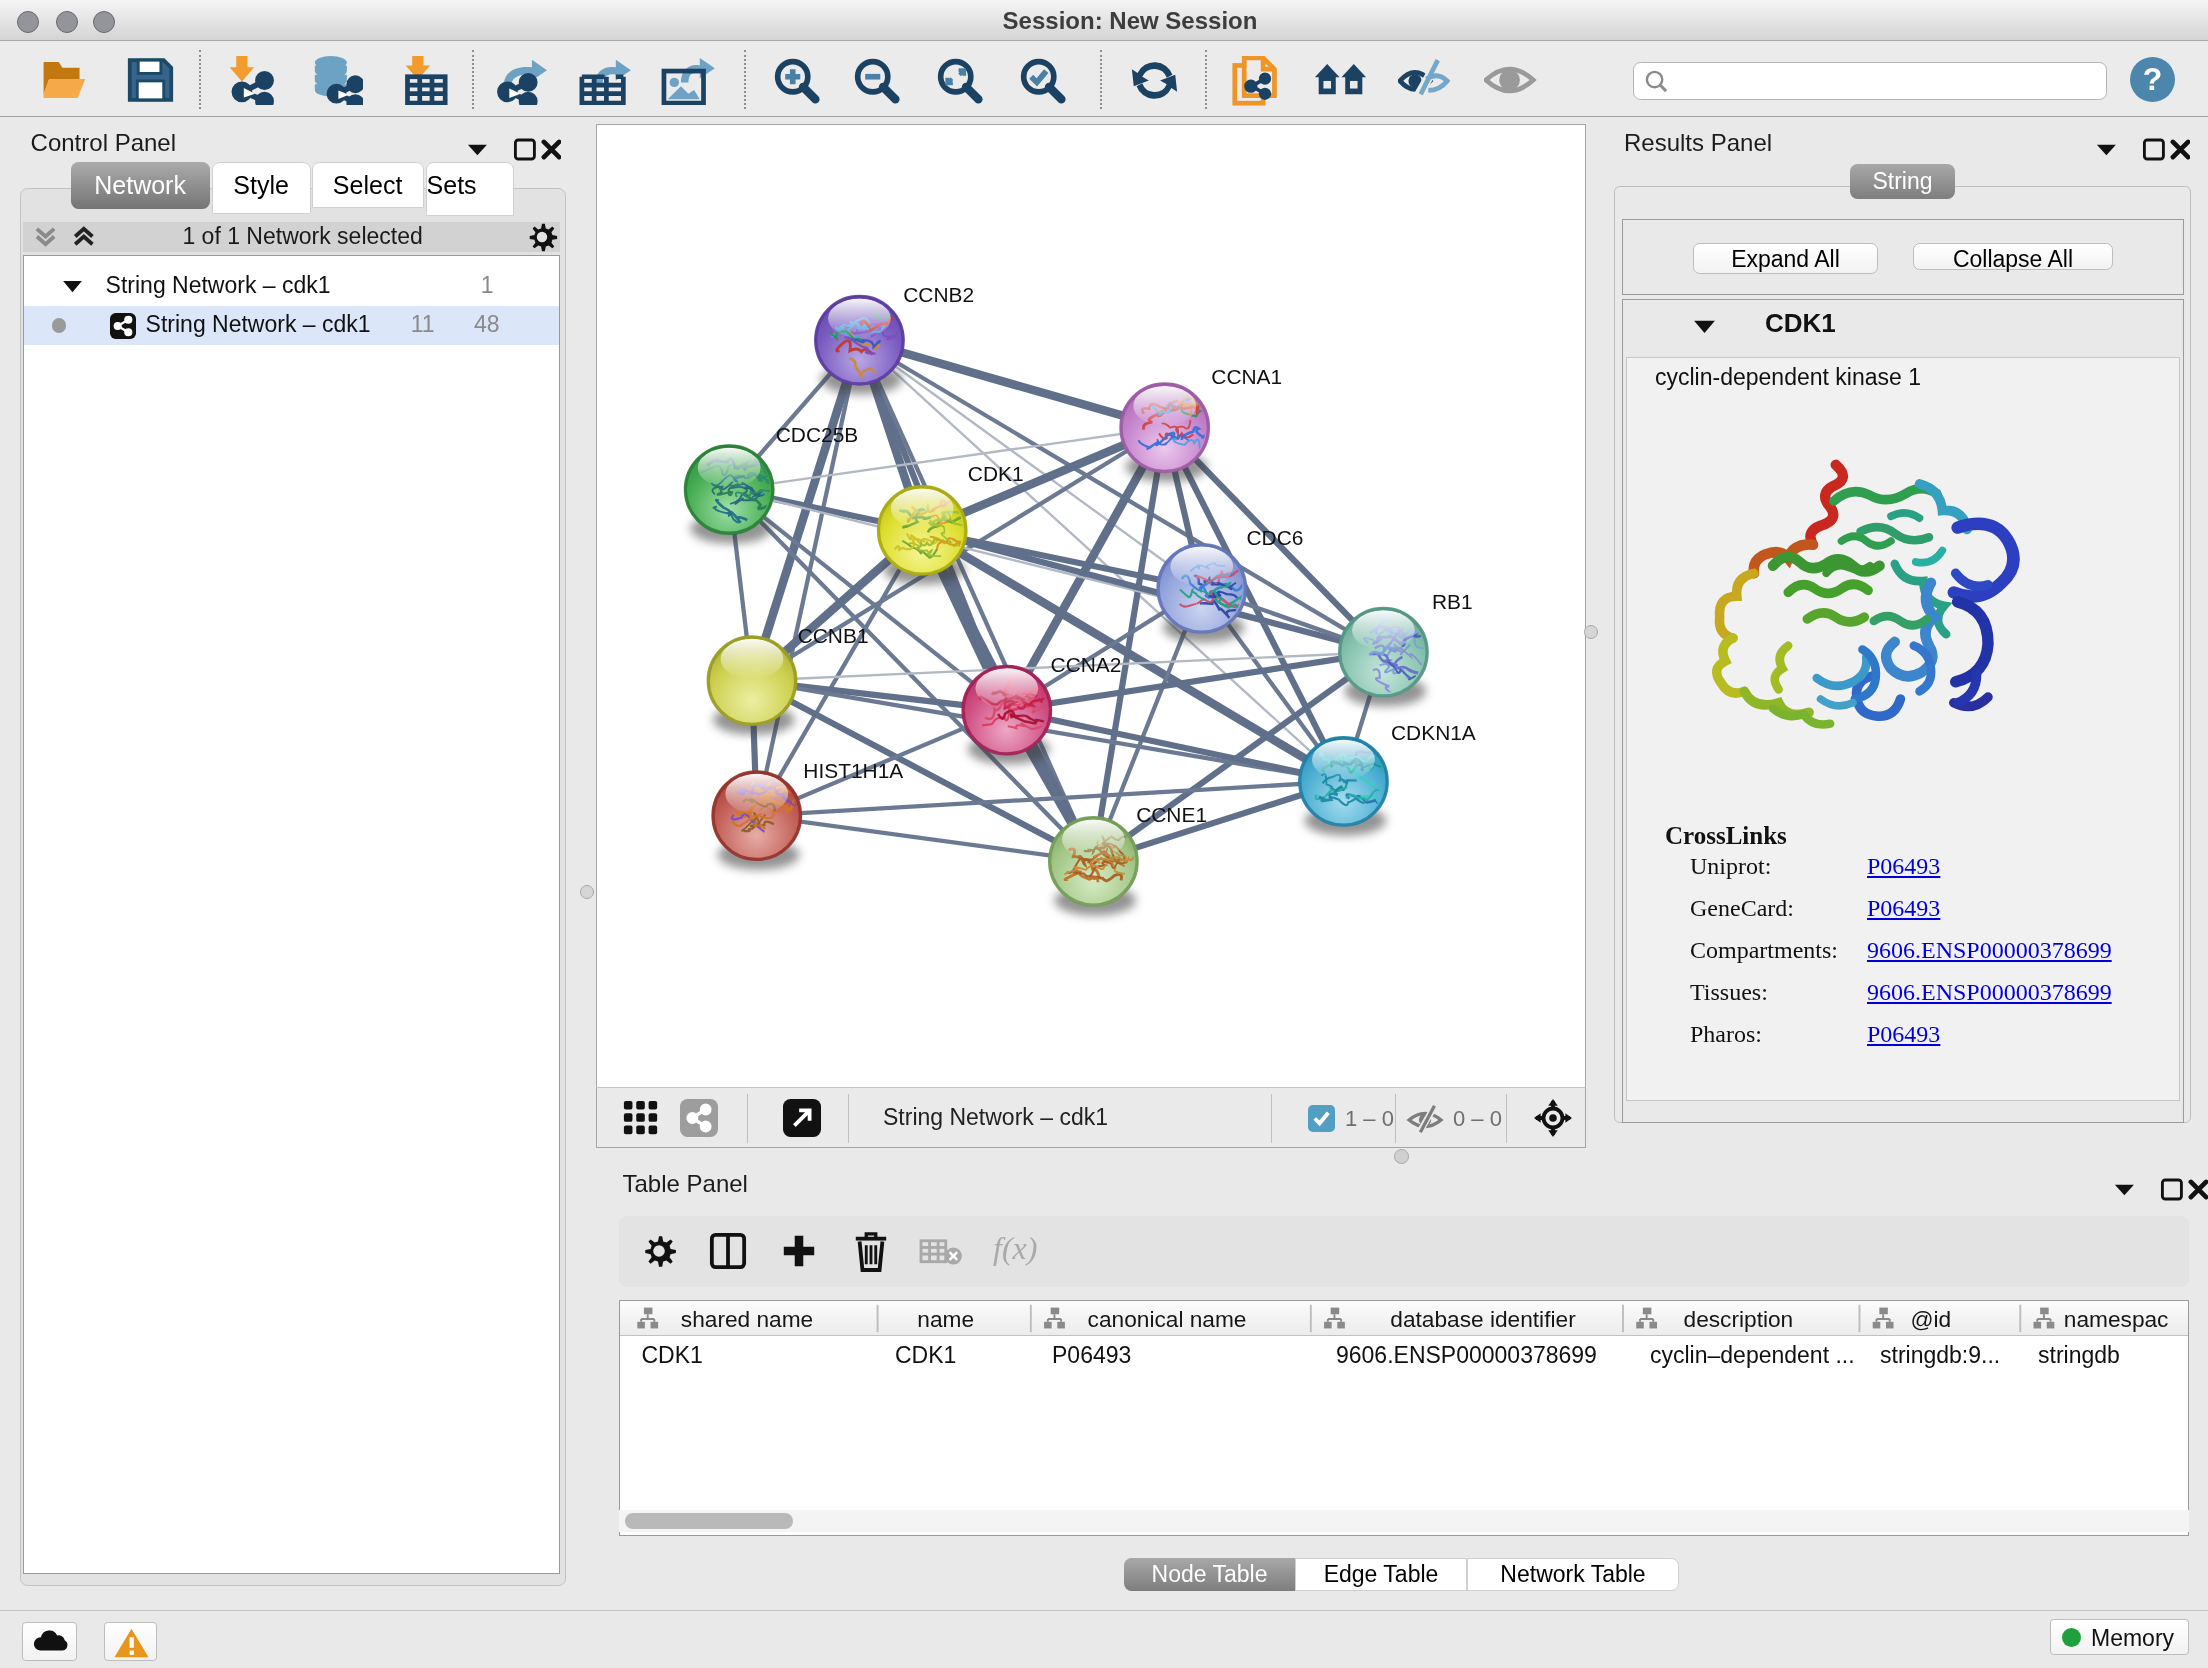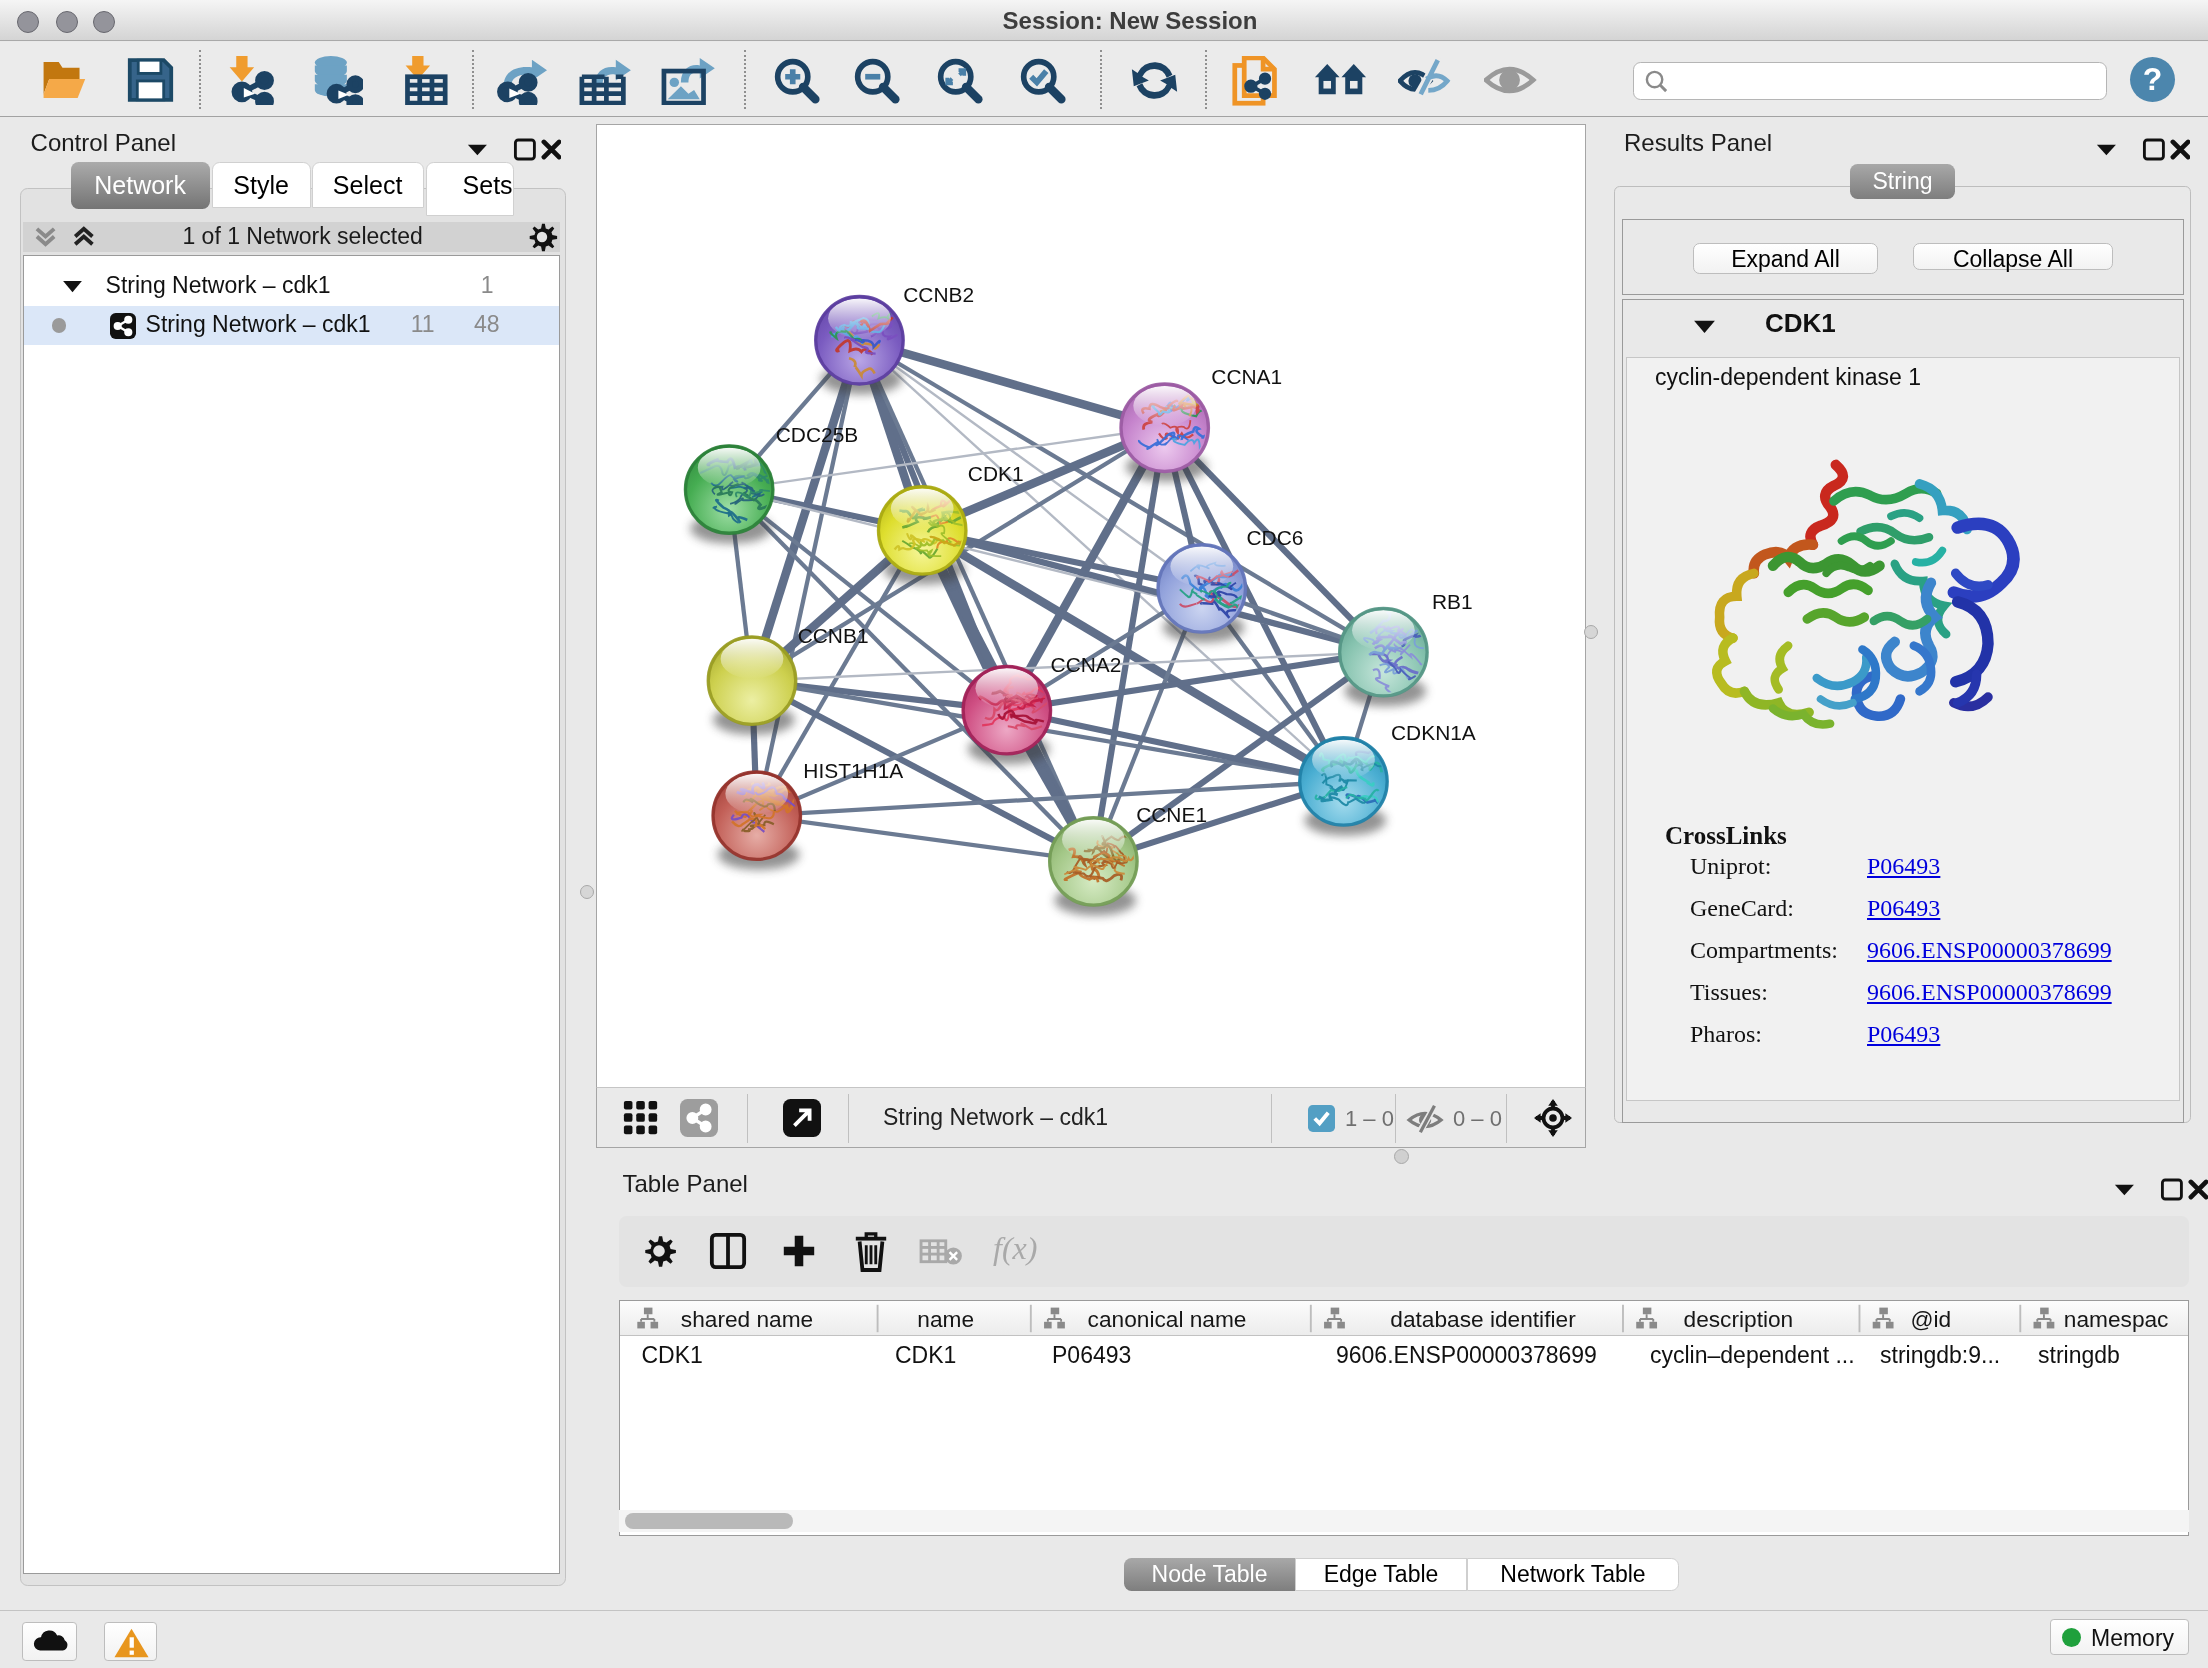--- a/index.html
+++ b/index.html
@@ -182,26 +182,26 @@
   <div class="ptitle" style="position:absolute;left:23px;top:8.6px">Control Panel</div>
   <svg style="position:absolute;left:458px;top:17px" width="95" height="25" viewBox="0 0 100 26">
     <path d="M2 8 L22 8 L12 19 Z" fill="#111"></path>
     <rect x="52" y="3" width="20" height="20" fill="none" stroke="#111" stroke-width="3" rx="3"></rect>
     <path d="M82 5 L98 21 M98 5 L82 21" stroke="#111" stroke-width="5" stroke-linecap="round"></path>
   </svg>
   <div style="position:absolute;left:12.4px;top:68px;width:546px;height:1398px;background:#e2e2e2;
     border:1px solid #c2c2c2;border-radius:7.6px;"></div>
   <div style="position:absolute;left:63px;top:42px;width:139px;height:47px;border-radius:7.6px;
     background:linear-gradient(#ababab,#747474);color:#fff;font-size:25px;text-align:center;line-height:47px;">Network</div>
-  <div style="position:absolute;left:204px;top:42px;width:99px;height:46px;border-radius:7.6px 7.6px 0 0;
+  <div style="position:absolute;left:204px;top:42px;width:99px;height:52px;border-radius:7.6px 7.6px 0 0;
     background:#fff;border:1px solid #d0d0d0;font-size:25px;text-align:center;line-height:44px;">Style</div>
   <div style="position:absolute;left:304px;top:42px;width:112px;height:46px;border-radius:7.6px 7.6px 0 0;
     background:#fff;border:1px solid #d0d0d0;font-size:25px;text-align:center;line-height:44px;">Select</div>
   <div style="position:absolute;left:418px;top:42px;width:88px;height:54px;border-radius:7.6px 7.6px 0 0;
-    background:#fff;border:1px solid #d0d0d0;font-size:25px;text-align:right;line-height:44px;">Sets</div>
+    background:#fff;border:1px solid #d0d0d0;font-size:25px;text-align:left;line-height:44px;">Sets</div>
   <div style="position:absolute;left:15px;top:102px;width:537px;height:29.5px;background:#d2d2d2;"></div>
   <svg style="position:absolute;left:27px;top:105px" width="67" height="25" viewBox="0 0 70 26">
     <g stroke="#8a8a8a" stroke-width="4" fill="none">
       <path d="M2 4 L11 12 L20 4 M2 12 L11 20 L20 12"></path>
     </g>
     <g stroke="#222" stroke-width="4" fill="none">
       <path d="M42 12 L51 4 L60 12 M42 20 L51 12 L60 20"></path>
     </g>
   </svg>
   <div style="position:absolute;left:105px;top:103px;width:380px;text-align:center;font-size:23px;color:#1a1a1a;">1 of 1 Network selected</div>

